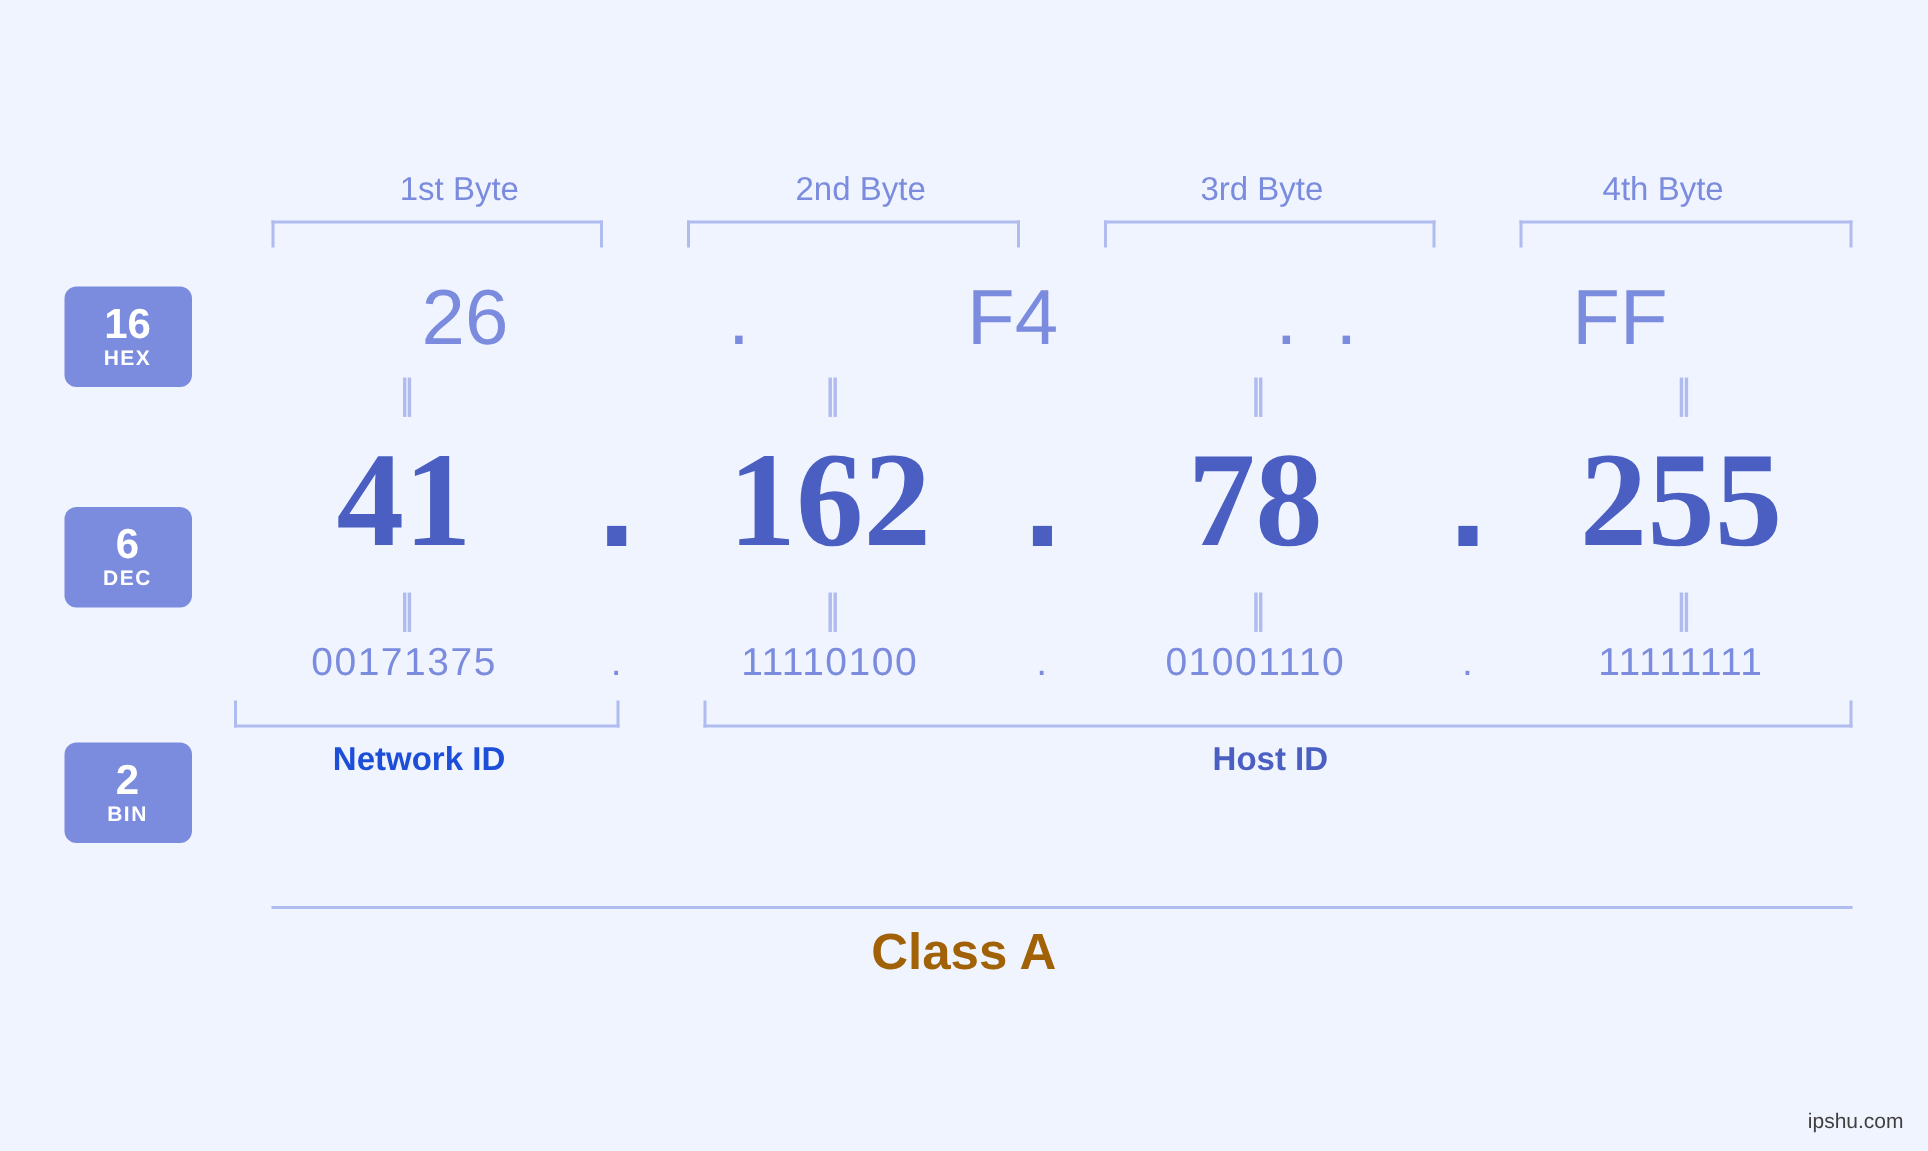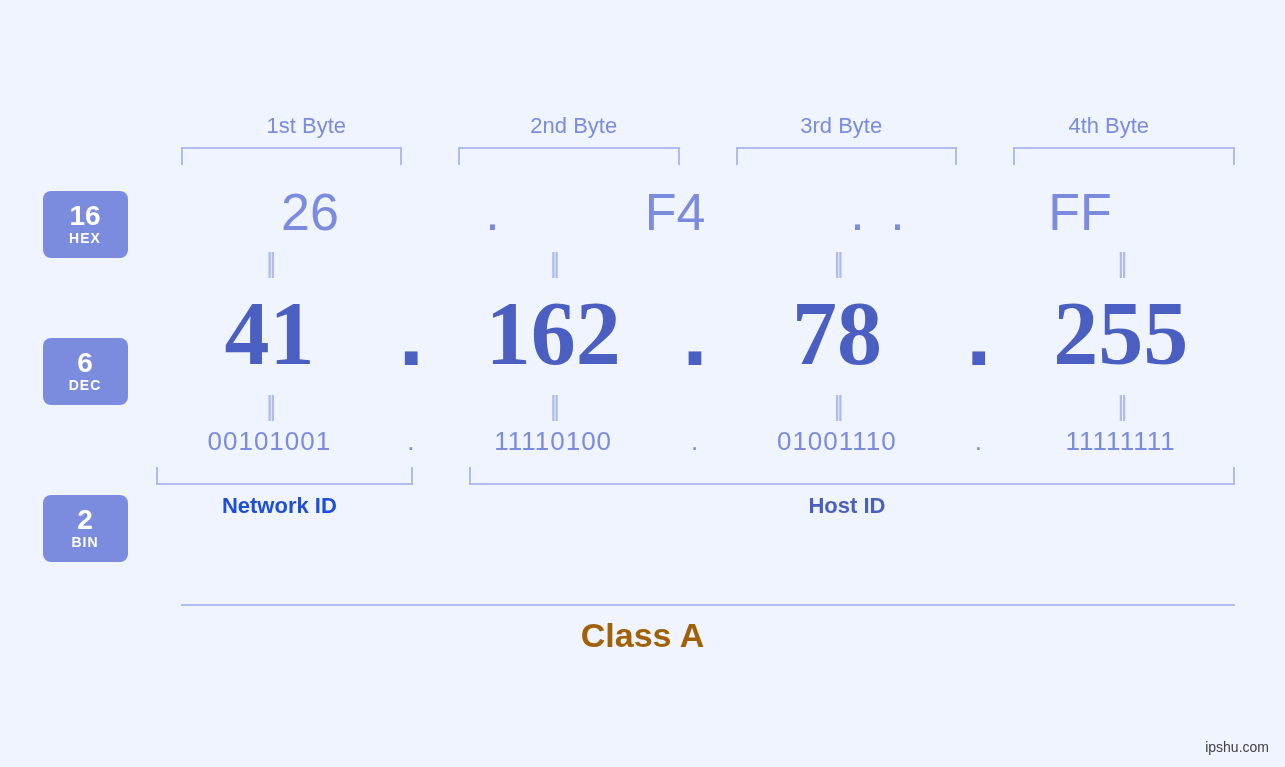--- a/index.html
+++ b/index.html
@@ -282,21 +282,21 @@
         <div class="sep-dot-cell"></div>
         <div class="sep-cell">||</div>
         <div class="sep-dot-cell"></div>
         <div class="sep-cell">||</div>
         <div class="sep-dot-cell"></div>
         <div class="sep-cell">||</div>
       </div>
 
       <div class="value-row">
         <div class="value-cell">
-          <span class="bin-value">00101001</span>
+          <span class="bin-value">00171375</span>
         </div>
         <div class="dot-cell"><span class="bin-value">.</span></div>
         <div class="value-cell">
           <span class="bin-value">11110100</span>
         </div>
         <div class="dot-cell"><span class="bin-value">.</span></div>
         <div class="value-cell">
           <span class="bin-value">01001110</span>
         </div>
         <div class="dot-cell"><span class="bin-value">.</span></div>

